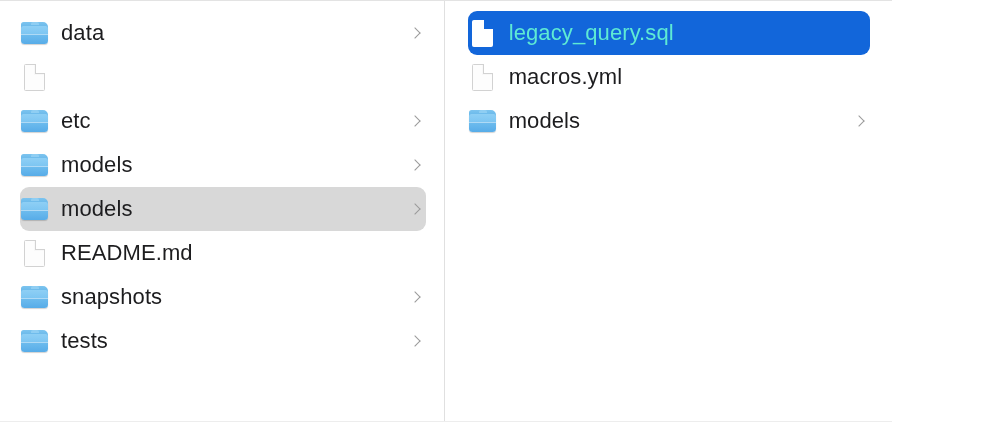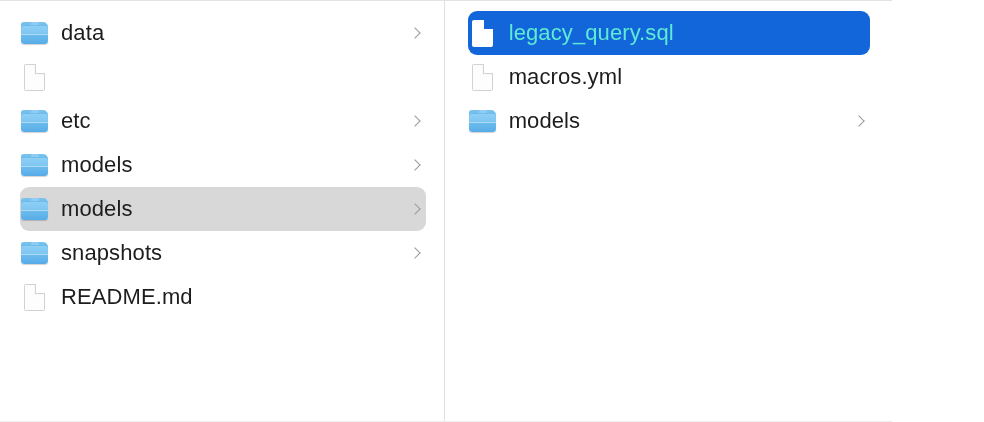--- a/index.html
+++ b/index.html
@@ -224,33 +224,41 @@
       </div>
       <div class="row sel-inactive">
         <span class="icon folder">
           <span class="folder-back"></span>
           <span class="folder-front"></span>
         </span>
         <span class="label">models</span>
         <span class="chevron"></span>
       </div>
       <div class="row">
+        <span class="icon file">
+          <span class="file-page"></span>
+        </span>
+        <span class="label">README.md</span>
+        <span class="chevron blank"></span>
+      </div>
+      <div class="row">
         <span class="icon folder">
           <span class="folder-back"></span>
           <span class="folder-front"></span>
         </span>
         <span class="label">snapshots</span>
         <span class="chevron"></span>
       </div>
       <div class="row">
-        <span class="icon file">
-          <span class="file-page"></span>
-        </span>
-        <span class="label">README.md</span>
-        <span class="chevron blank"></span>
+        <span class="icon folder">
+          <span class="folder-back"></span>
+          <span class="folder-front"></span>
+        </span>
+        <span class="label">tests</span>
+        <span class="chevron"></span>
       </div>
     </div>
 
   <div class="column column-right">
       <div class="row sel-active">
         <span class="icon file">
           <span class="file-page"></span>
         </span>
         <span class="label">legacy_query.sql</span>
         <span class="chevron blank"></span>

